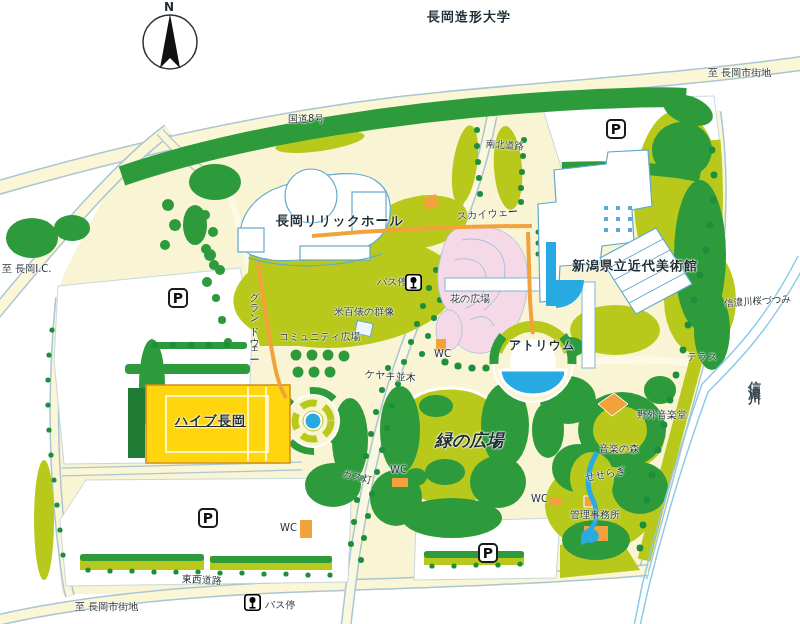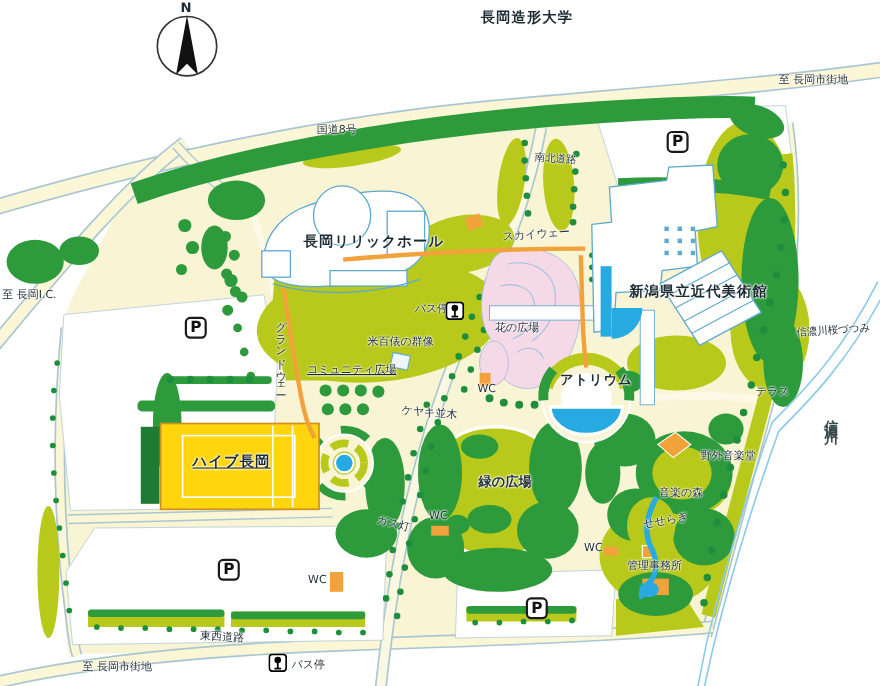--- a/index.html
+++ b/index.html
@@ -3,21 +3,21 @@
 <meta charset="utf-8">
 <style>
   html,body{margin:0;padding:0;background:#fff;}
   .stage{position:relative;width:800px;height:624px;background:#fff;overflow:hidden;
          font-family:"DejaVu Sans","Liberation Sans",sans-serif;}
   .map-svg{position:absolute;left:0;top:0;}
   .lbl{position:absolute;color:#1d2b33;white-space:nowrap;line-height:1;
        text-shadow:0 0 2px #fff,0 0 2px #fff,0 0 2px #fff;font-weight:500;}
   .fs13{font-size:13px;font-weight:600;letter-spacing:1px;}
   .fs12{font-size:12px;font-weight:600;letter-spacing:1px;}
-  .fs11{font-size:12px;font-weight:600;}
+  .fs11{font-size:17px;font-weight:600;font-style:italic;}
   .fs10{font-size:10px;}
   .fs9{font-size:9.5px;}
   .vert{writing-mode:vertical-rl;text-orientation:upright;}
   .river-name{font-size:13px;font-weight:600;letter-spacing:5px;color:#3a4a52;}
   .p-icon{position:absolute;width:20px;height:20px;background:#fff;border:2px solid #1a1a1a;
           border-radius:5px;display:flex;align-items:center;justify-content:center;
           font-size:14px;font-weight:bold;color:#111;box-sizing:border-box;}
   .bus-icon{position:absolute;width:17px;height:17px;}
   .rot-m4{transform:rotate(-4deg);} .rot-m10{transform:rotate(-10deg);}
   .rot-p3{transform:rotate(3deg);} .rot-p5{transform:rotate(5deg);}
@@ -360,33 +360,33 @@
     <path d="M806,262 C772,328 736,364 708,392 C682,464 662,532 648,590 L640,626"></path>
   </g>
 
   <g>
     <circle cx="170" cy="42" r="27" fill="#ffffff" stroke="#333333" stroke-width="1.5"></circle>
     <polygon points="170,14 180,68 170,58 160,68" fill="#111111"></polygon>
   </g>
 </svg>
 
 <div class="lbl fs12" style="left:164px;top:1px;">N</div>
-<div class="lbl fs13" style="left:437px;top:10px;">長岡造形大学</div>
+<div class="lbl fs13" style="left:427px;top:10px;">長岡造形大学</div>
 <div class="lbl fs10" style="left:288px;top:91px;margin-top:23px;">国道8号</div>
 <div class="lbl fs10" style="left:708px;top:68px;">至 長岡市街地</div>
 <div class="lbl fs9 rot-p4" style="left:486px;top:140px;">南北道路</div>
 <div class="lbl fs13" style="left:276px;top:214px;">長岡リリックホール</div>
 <div class="lbl fs10 rot-m4" style="left:457px;top:209px;">スカイウェー</div>
 <div class="lbl fs13" style="left:572px;top:259px;text-align:right;">新潟県立近代美術館</div>
 <div class="lbl fs10" style="left:2px;top:264px;">至 長岡I.C.</div>
 <div class="lbl fs10" style="left:377px;top:277px;">バス停</div>
 <div class="lbl fs10" style="left:450px;top:294px;">花の広場</div>
 <div class="lbl fs10 vert" style="left:249px;top:285px;">グランドウェー</div>
 <div class="lbl fs10" style="left:334px;top:307px;">米百俵の群像</div>
-<div class="lbl fs10" style="left:279px;top:332px;text-decoration:underline;">コミュニティ広場</div>
+<div class="lbl fs10" style="left:279px;top:332px;">コミュニティ広場</div>
 <div class="lbl fs10" style="left:434px;top:349px;">WC</div>
 <div class="lbl fs12" style="left:509px;top:339px;">アトリウム</div>
 <div class="lbl fs9 rot-m4" style="left:724px;top:296px;">信濃川桜づつみ</div>
 <div class="lbl fs10" style="left:687px;top:352px;">テラス</div>
 <div class="lbl vert river-name" style="left:748px;top:371px;">信濃川</div>
 <div class="lbl fs10 rot-p5" style="left:365px;top:371px;">ケヤキ並木</div>
 <div class="lbl fs13" style="left:175px;top:414px;text-decoration:underline;">ハイブ長岡</div>
 <div class="lbl fs11" style="left:435px;top:432px;">緑の広場</div>
 <div class="lbl fs10" style="left:605px;top:410px;padding-left:32px;">野外音楽堂</div>
 <div class="lbl fs10" style="left:599px;top:444px;">音楽の森</div>

